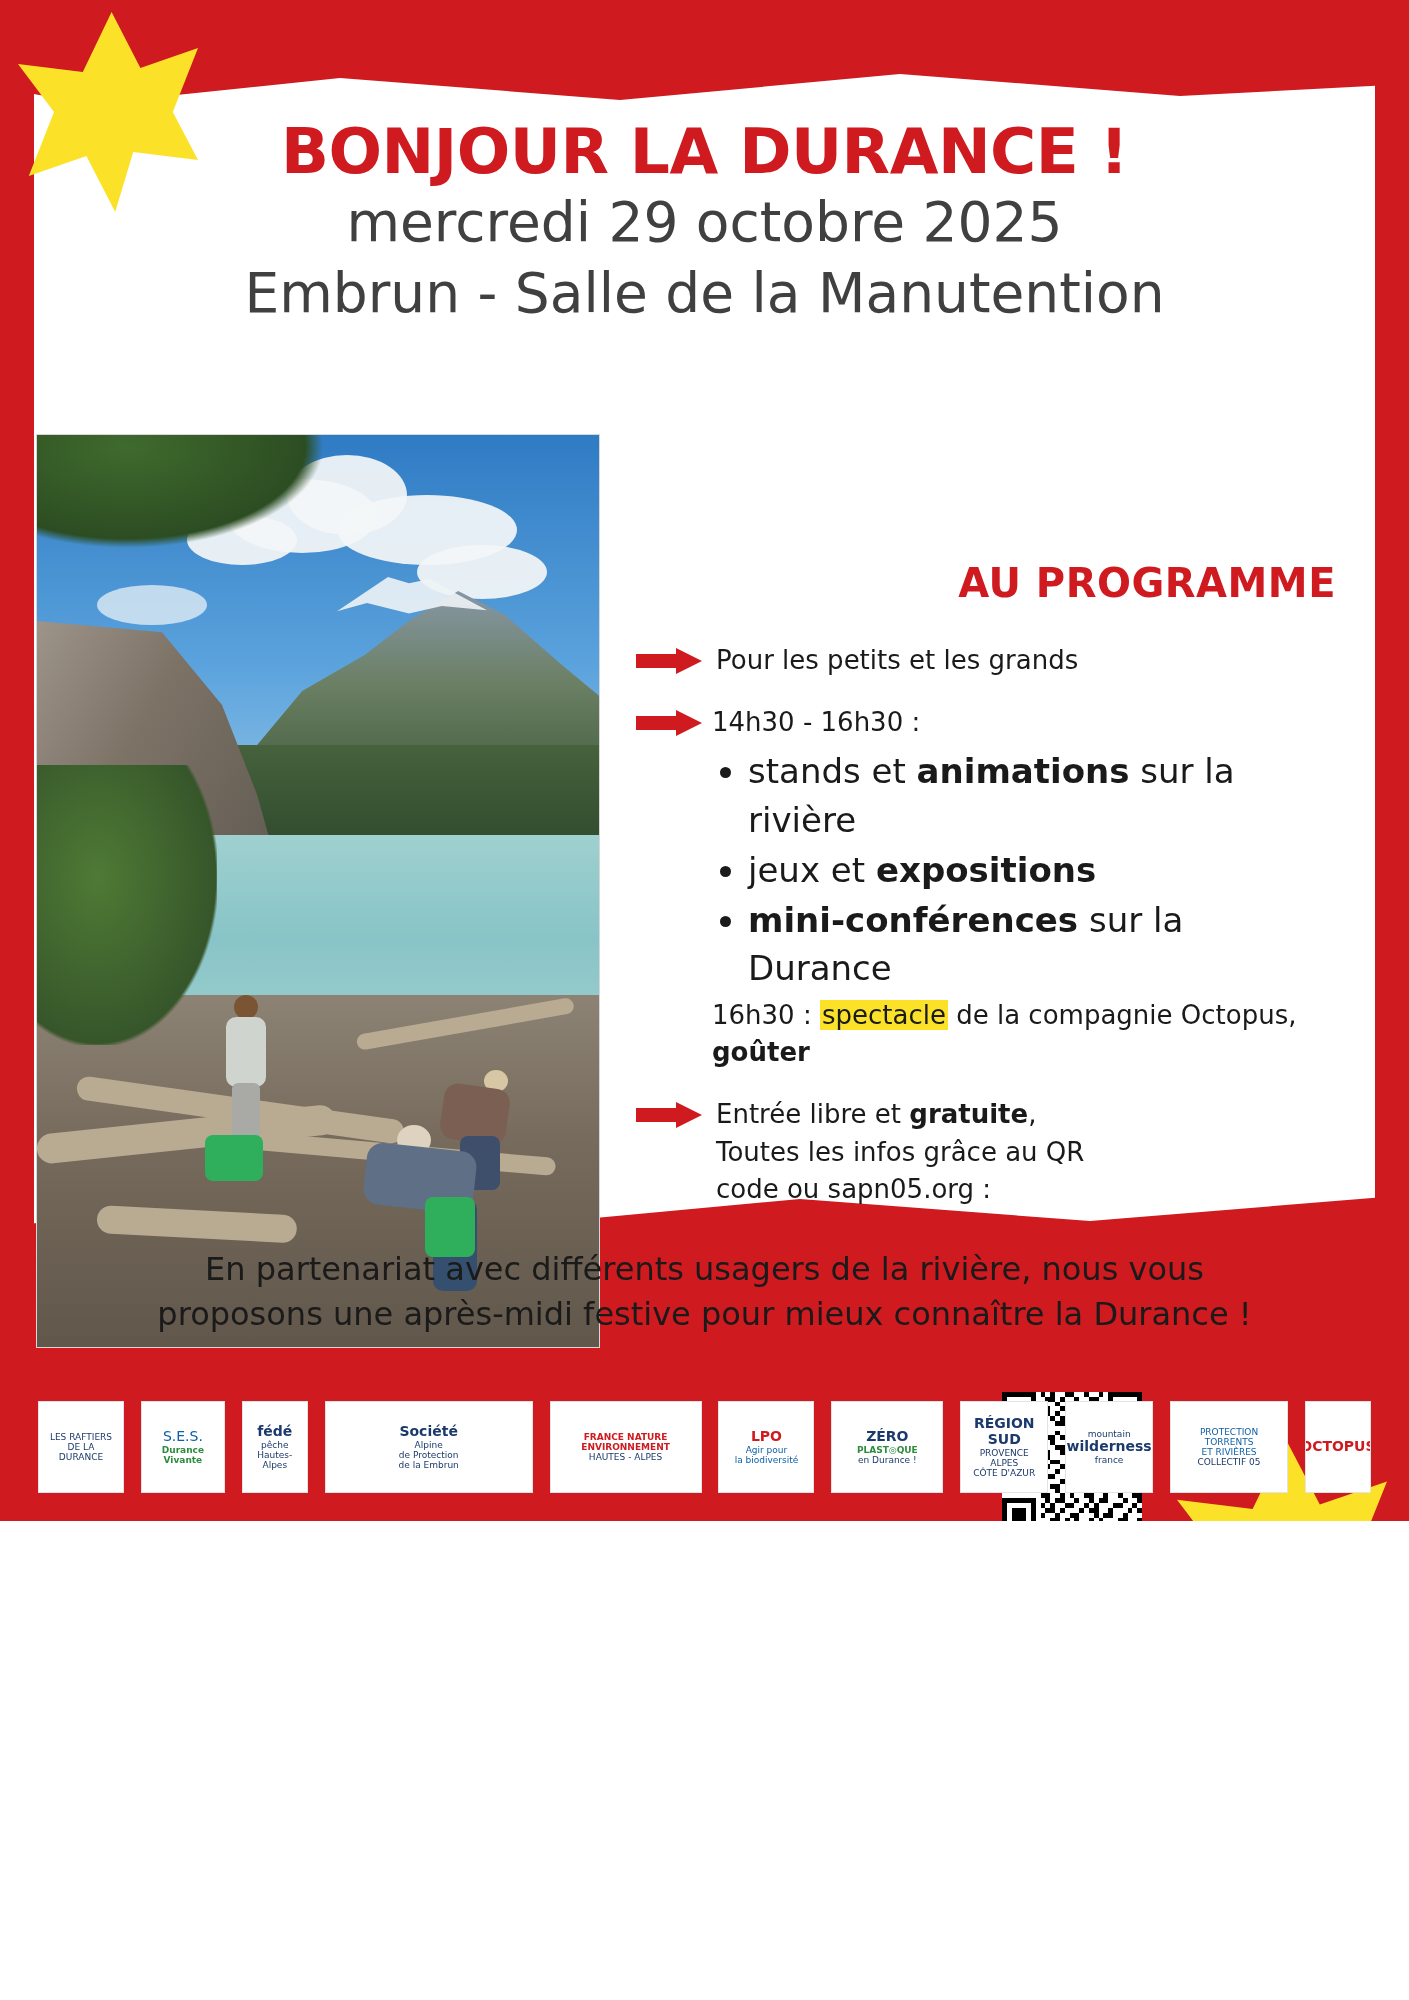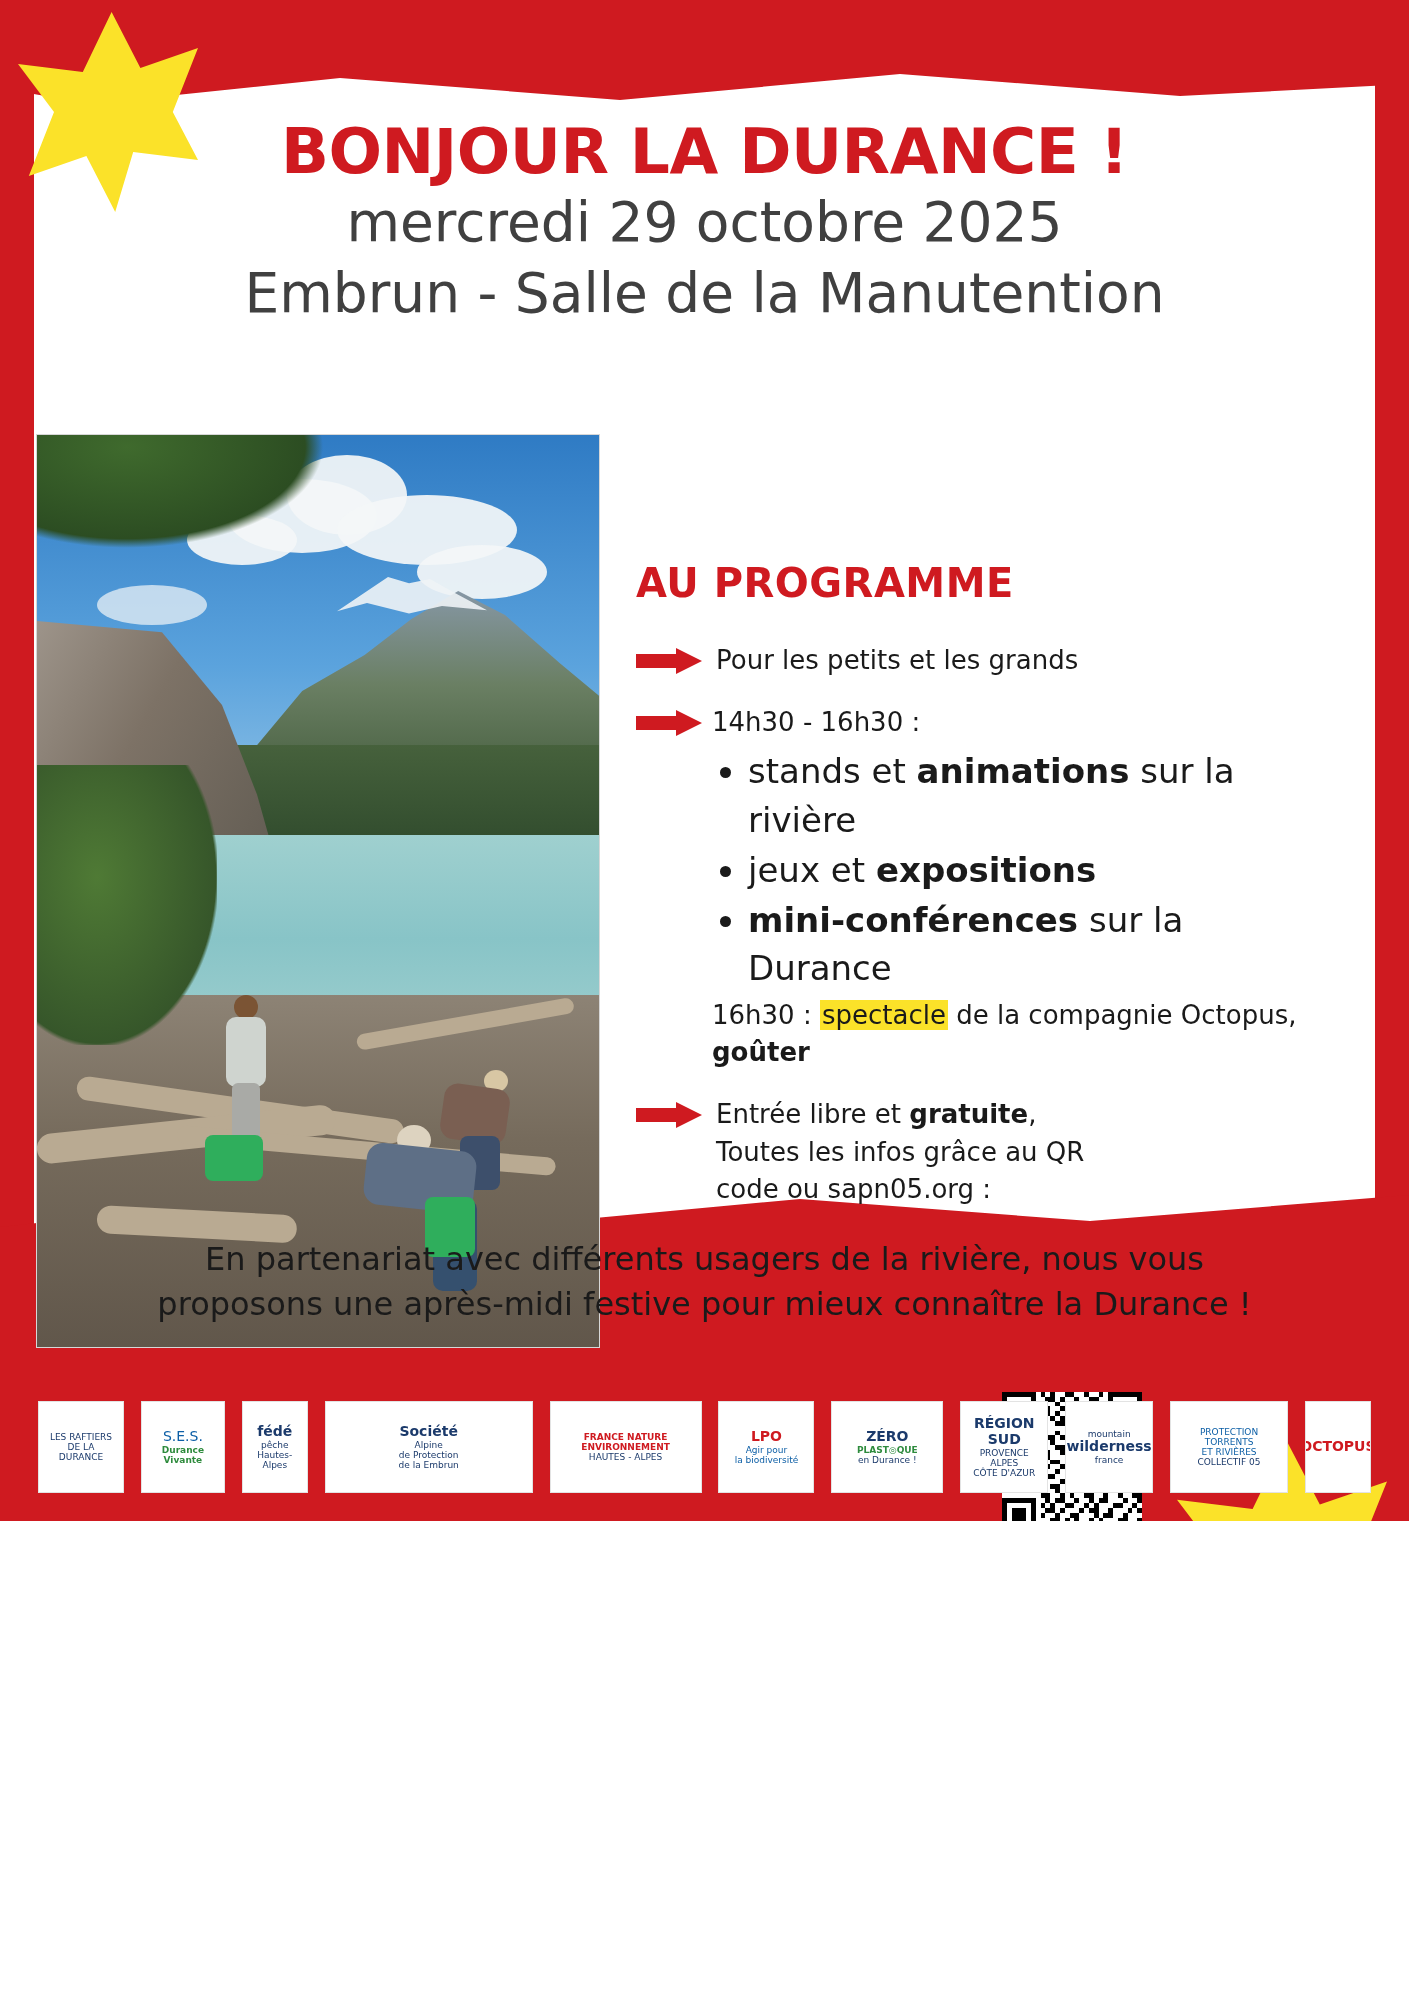--- a/index.html
+++ b/index.html
@@ -210,21 +210,21 @@
   .programme {
     position: absolute;
     left: 636px;
     top: 560px;
     width: 700px;
   }
   .prog-title {
     color: #cf1a20;
     font-weight: bold;
     font-size: 40px;
-    text-align: left;
+    text-align: right;
     margin: 0 0 36px 0;
     letter-spacing: .5px;
   }
   .prog-block {
     position: relative;
     margin-bottom: 24px;
     font-size: 26px;
     color: #1a1a1a;
     line-height: 1.45;
   }
@@ -261,21 +261,21 @@
     width: 140px;
     height: 140px;
     background: #ffffff;
   }
   .qr svg { display: block; }
 
   
   .bottom-text {
     position: absolute;
     left: 60px;
-    bottom: 194px;
+    bottom: 184px;
     width: 1289px;
     text-align: center;
     color: #1a1a1a;
     font-size: 32px;
     line-height: 1.4;
   }
 
   
   .logos {
     position: absolute;

